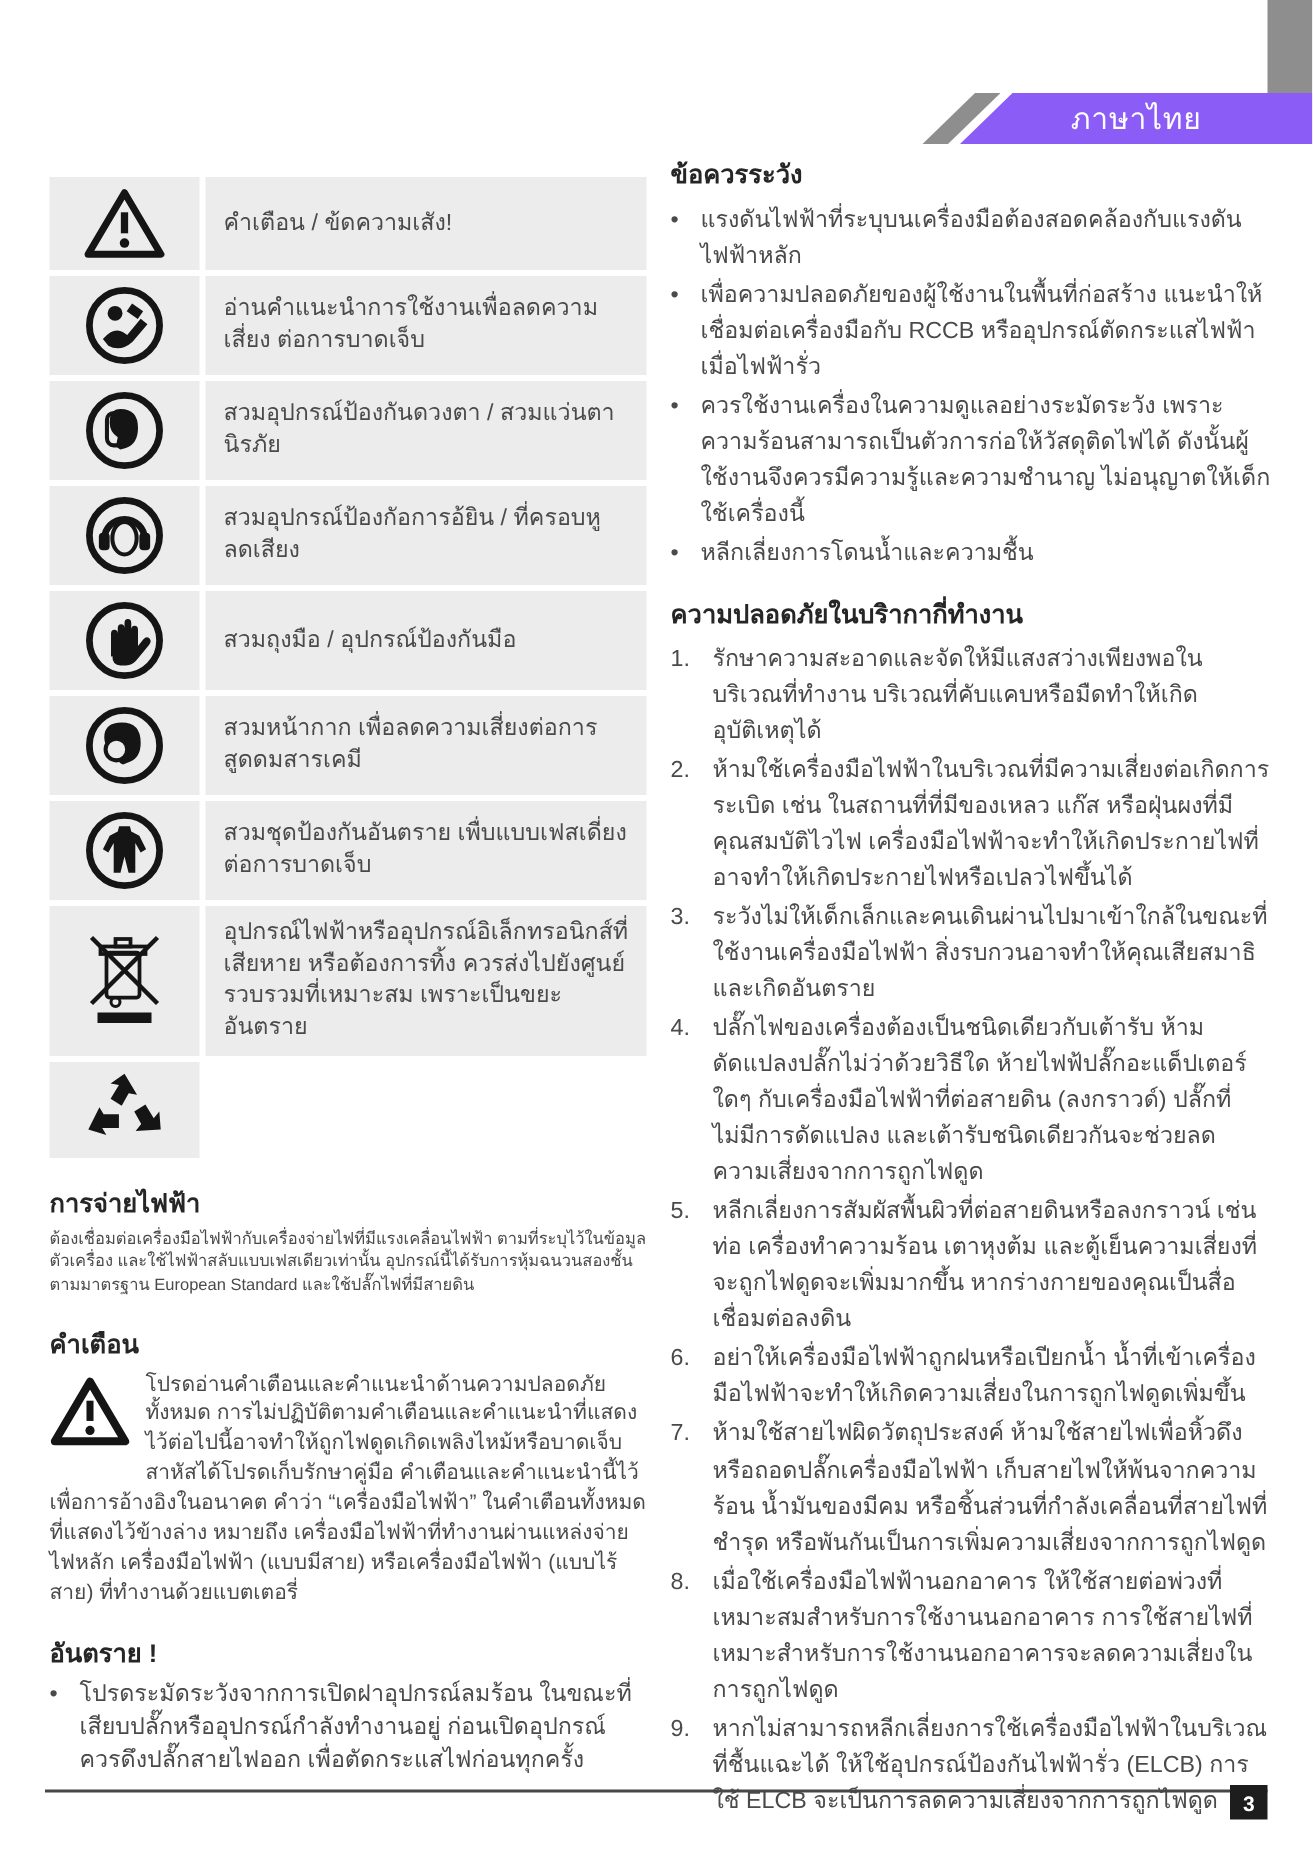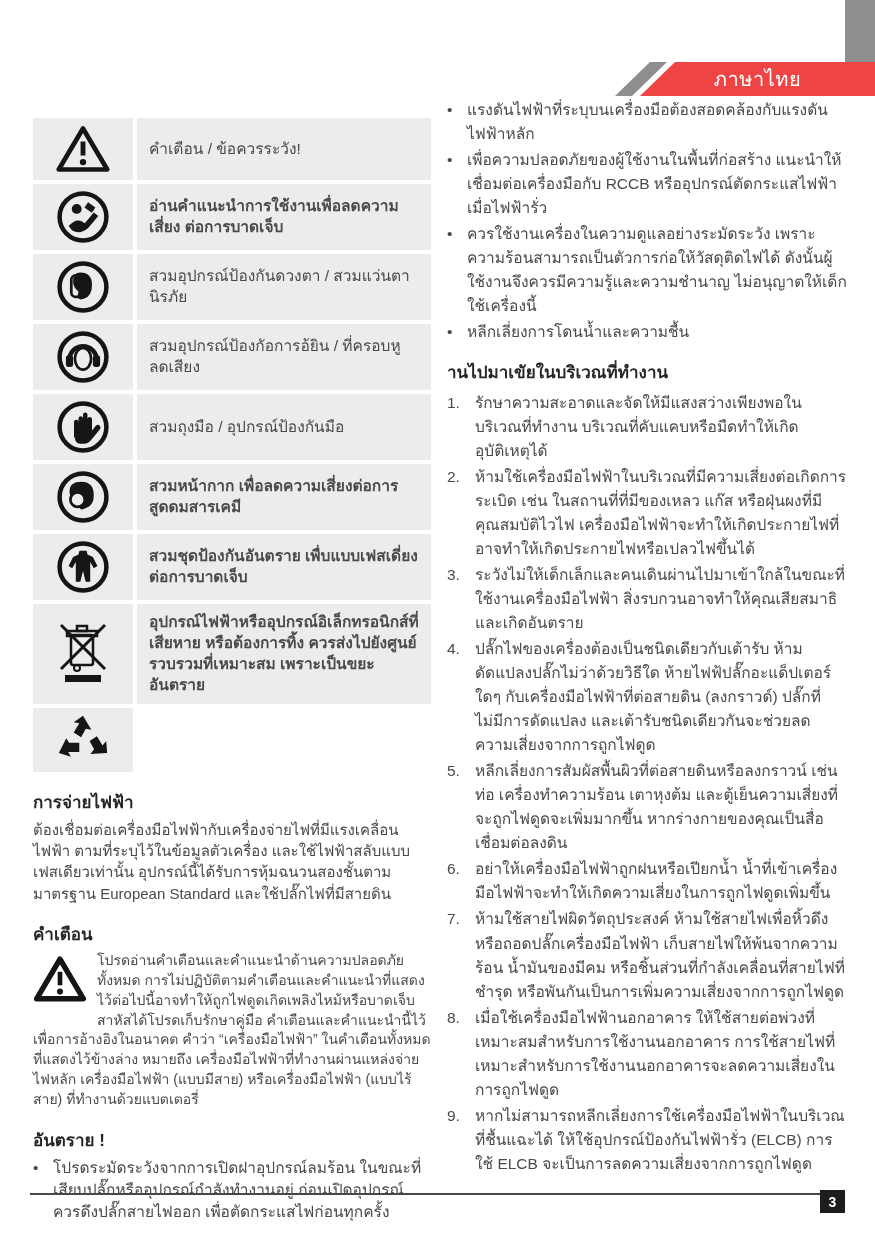--- a/index.html
+++ b/index.html
@@ -3,21 +3,21 @@
 <meta charset="utf-8">
 <style>
   html,body{margin:0;padding:0;background:#fff;}
   .page{
     position:relative;width:875px;height:1241px;background:#fff;overflow:hidden;
     font-family:"Liberation Sans","DejaVu Sans",sans-serif;color:#4a4a4a;
   }
   
   .corner-strip{position:absolute;top:0;right:0;width:30px;height:96px;background:#8e8e8e;}
   .lang-band{
-    position:absolute;top:62px;left:640px;right:0;height:34px;background:#ef4444;
+    position:absolute;top:62px;left:640px;right:0;height:34px;background:#8b5cf6;
     clip-path:polygon(35px 0,100% 0,100% 100%,0 100%);
     display:flex;align-items:center;justify-content:center;text-align:center;
   }
   .lang-band span{color:#fff;font-size:20px;letter-spacing:.5px;}
   .band-slash{
     position:absolute;top:62px;left:615px;width:52px;height:34px;background:#8e8e8e;
     clip-path:polygon(35px 0,52px 0,17px 100%,0 100%);
   }
   
   .col-left{position:absolute;left:33px;top:118px;width:398px;}
@@ -26,24 +26,24 @@
   .sym-table{display:flex;flex-direction:column;gap:4px;}
   .sym-row{display:flex;gap:4px;}
   .sym-icon-cell{
     width:100px;flex:0 0 100px;background:#ececec;display:flex;align-items:center;justify-content:center;
     padding:6px 0;
   }
   .sym-text-cell{
     flex:1;background:#ececec;display:flex;align-items:center;
     padding:8px 12px;font-size:15.5px;line-height:1.35;color:#4a4a4a;min-height:32px;
   }
-  .sym-row.tall .sym-text-cell{min-height:48px;font-weight:bold;}
+  .sym-row.tall .sym-text-cell{min-height:48px;}
   
   .sec-title{font-size:17px;font-weight:bold;color:#262626;margin:16px 0 4px 0;}
-  .col-left .body{font-size:15px;line-height:1.42;color:#4a4a4a;overflow-wrap:anywhere;}
+  .col-left .body{font-size:11px;line-height:1.42;color:#4a4a4a;overflow-wrap:anywhere;}
   .warn-body{font-size:14px;line-height:1.42;color:#4a4a4a;overflow-wrap:anywhere;}
   .warn-tri{float:left;margin:4px 10px 2px 0;}
   .blist{margin:2px 0 0 0;}
   .bitem{display:flex;font-size:15.5px;line-height:1.42;color:#4a4a4a;margin-bottom:3px;}
   .bitem .m{flex:0 0 20px;}
   .bitem .t{flex:1;overflow-wrap:anywhere;}
   
   .col-right .sec-title{margin:14px 0 6px 0;}
   .col-right .bitem{line-height:1.55;margin-bottom:2px;}
   .nitem{display:flex;font-size:15.5px;line-height:1.55;color:#4a4a4a;margin-bottom:2px;}
@@ -73,21 +73,21 @@
     <div class="sym-table">
 
       <div class="sym-row">
         <div class="sym-icon-cell">
           <svg width="56" height="50" viewBox="0 0 60 52">
               <path class="ln" d="M30 4 L56 48 H4 Z" stroke-width="5" stroke-linejoin="round"></path>
               <rect x="27.4" y="18" width="5.2" height="15" fill="#151515"></rect>
               <circle cx="30" cy="40" r="3.4" fill="#151515"></circle>
             </svg>
         </div>
-        <div class="sym-text-cell">คำเตือน / ข้อควรระวัง!</div>
+        <div class="sym-text-cell">คำเตือน / ข้ดความเสัง!</div>
       </div>
 
       <div class="sym-row tall">
         <div class="sym-icon-cell">
           <svg width="54" height="54" viewBox="0 0 60 60">
               <circle class="ln" cx="30" cy="30" r="26" stroke-width="5"></circle>
               <circle cx="23" cy="21" r="5.5" fill="#151515"></circle>
               <path d="M14 40 q8-9 15-5 l3 2 10-12 5 4 -11 13 q-9 8-18 3 z" fill="#151515"></path>
               <rect x="33" y="16" width="10" height="7" fill="#151515" transform="rotate(35 38 19)"></rect>
             </svg>
@@ -207,20 +207,21 @@
           </div>
 
       </div>
     </div>
 
   </div>
 
   <div class="col-right">
 
     <div>
+      <div class="sec-title" style="margin-top:6px">ข้อควรระวัง</div>
       <div class="blist">
         <div class="bitem">
             <span class="m">•</span>
             <span class="t">แรงดันไฟฟ้าที่ระบุบนเครื่องมือต้องสอดคล้องกับแรงดันไฟฟ้าหลัก</span>
           </div>
         <div class="bitem">
             <span class="m">•</span>
             <span class="t">เพื่อความปลอดภัยของผู้ใช้งานในพื้นที่ก่อสร้าง แนะนำให้เชื่อมต่อเครื่องมือกับ RCCB หรืออุปกรณ์ตัดกระแสไฟฟ้า เมื่อไฟฟ้ารั่ว</span>
           </div>
         <div class="bitem">
@@ -228,21 +229,21 @@
             <span class="t">ควรใช้งานเครื่องในความดูแลอย่างระมัดระวัง เพราะความร้อนสามารถเป็นตัวการก่อให้วัสดุติดไฟได้ ดังนั้นผู้ใช้งานจึงควรมีความรู้และความชำนาญ ไม่อนุญาตให้เด็กใช้เครื่องนี้</span>
           </div>
         <div class="bitem">
             <span class="m">•</span>
             <span class="t">หลีกเลี่ยงการโดนน้ำและความชื้น</span>
           </div>
       </div>
     </div>
 
     <div>
-      <div class="sec-title">านไปมาเขัยในบริเวณที่ทำงาน</div>
+      <div class="sec-title">ความปลอดภัยในบริากากี่ทำงาน</div>
       <div class="nitem">
           <span class="n">1.</span>
           <span class="t">รักษาความสะอาดและจัดให้มีแสงสว่างเพียงพอในบริเวณที่ทำงาน บริเวณที่คับแคบหรือมืดทำให้เกิดอุบัติเหตุได้</span>
         </div>
       <div class="nitem">
           <span class="n">2.</span>
           <span class="t">ห้ามใช้เครื่องมือไฟฟ้าในบริเวณที่มีความเสี่ยงต่อเกิดการระเบิด เช่น ในสถานที่ที่มีของเหลว แก๊ส หรือฝุ่นผงที่มีคุณสมบัติไวไฟ เครื่องมือไฟฟ้าจะทำให้เกิดประกายไฟที่อาจทำให้เกิดประกายไฟหรือเปลวไฟขึ้นได้</span>
         </div>
       <div class="nitem">
           <span class="n">3.</span>

